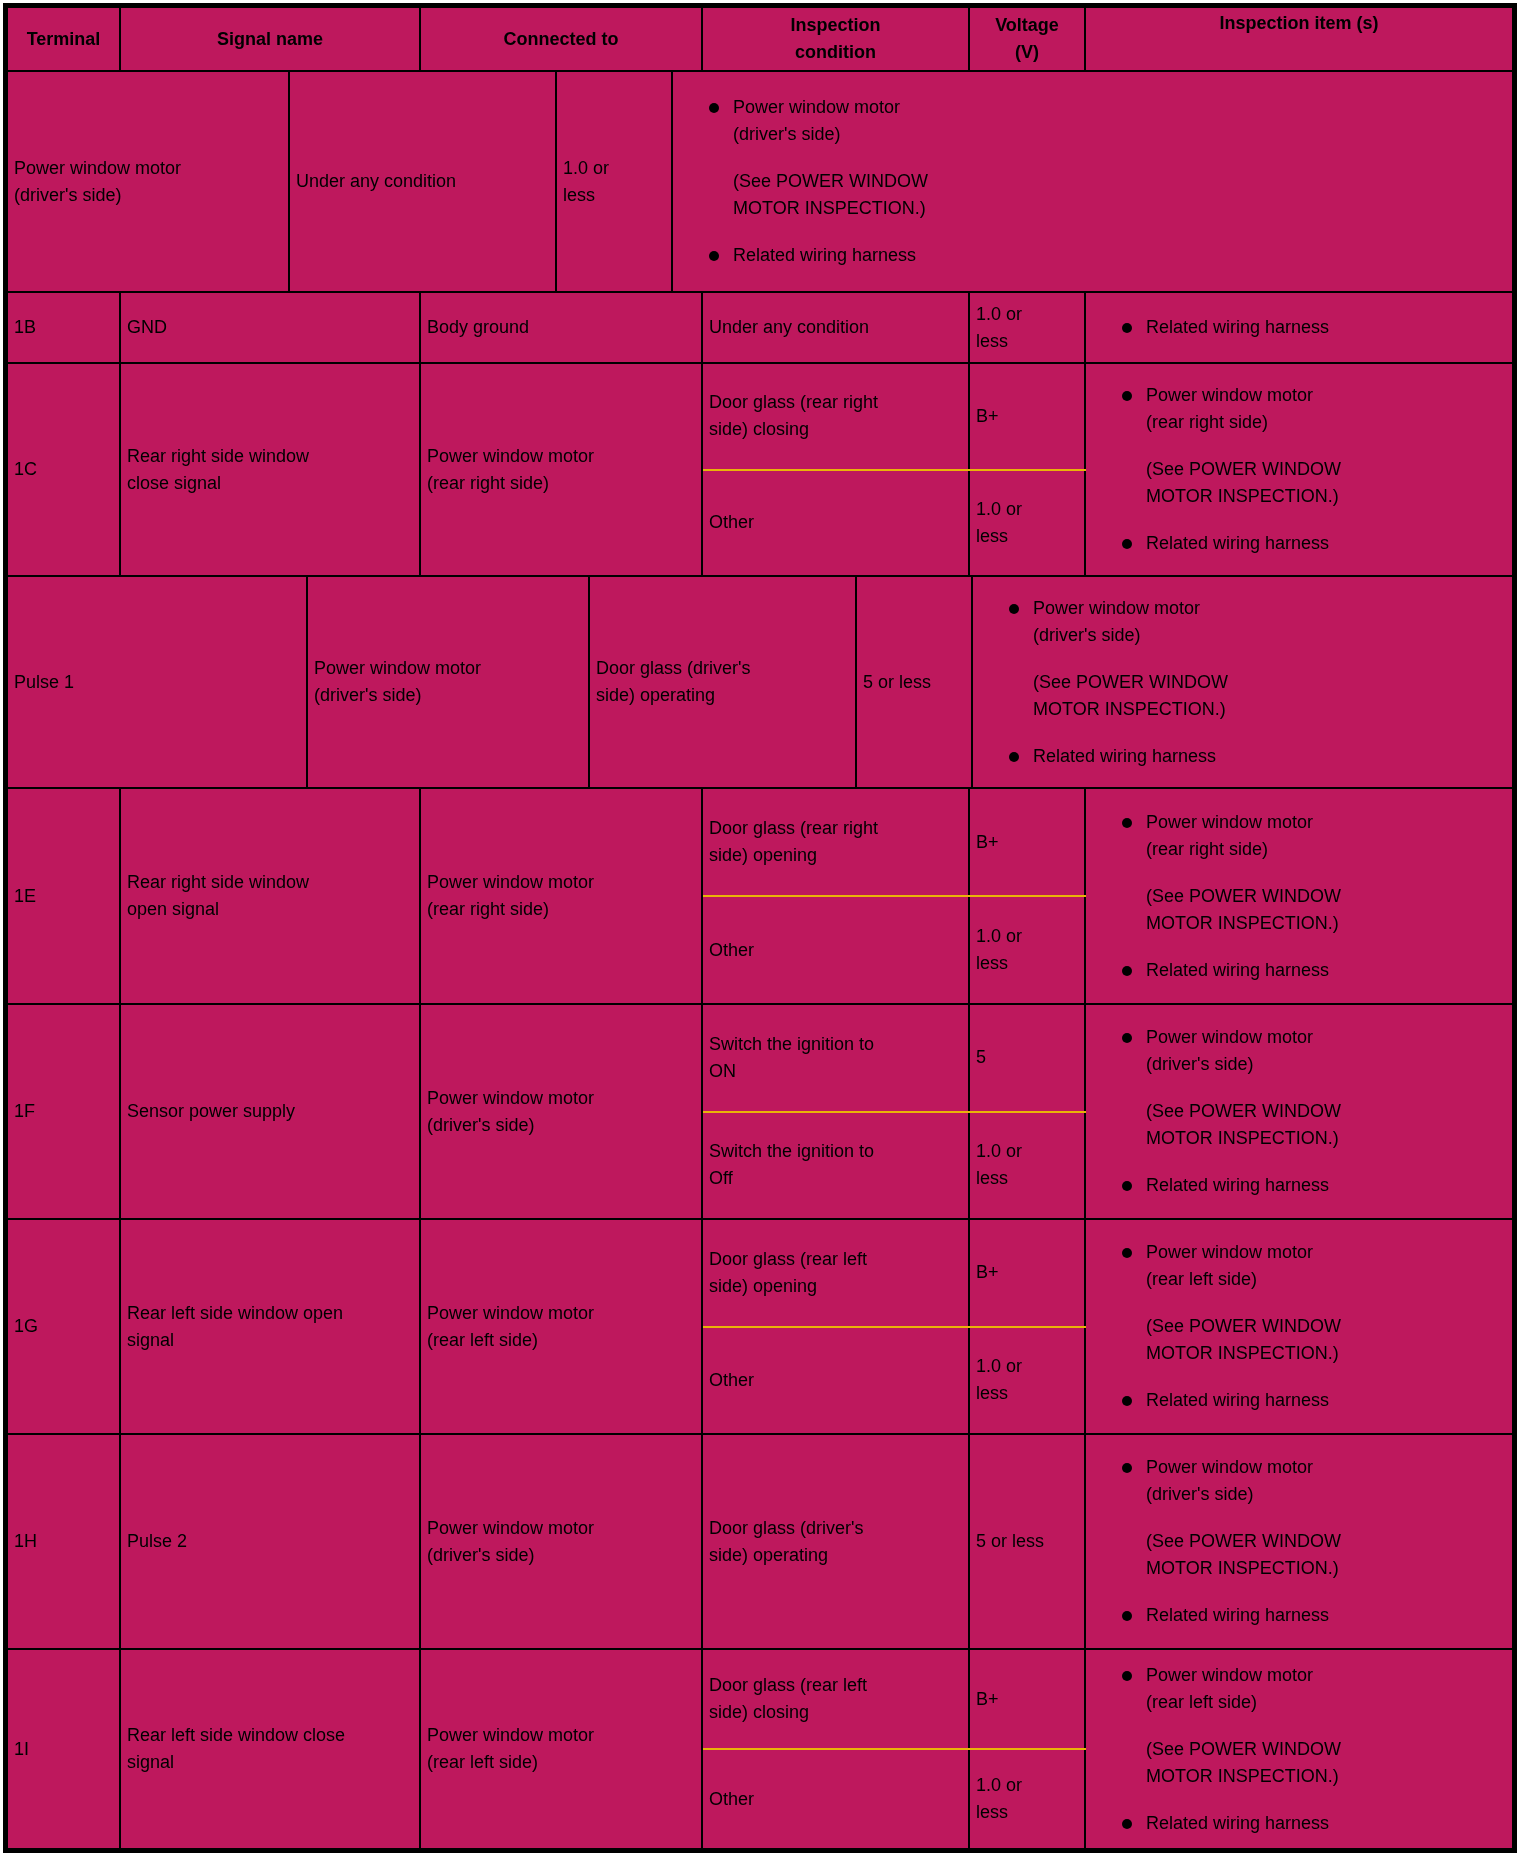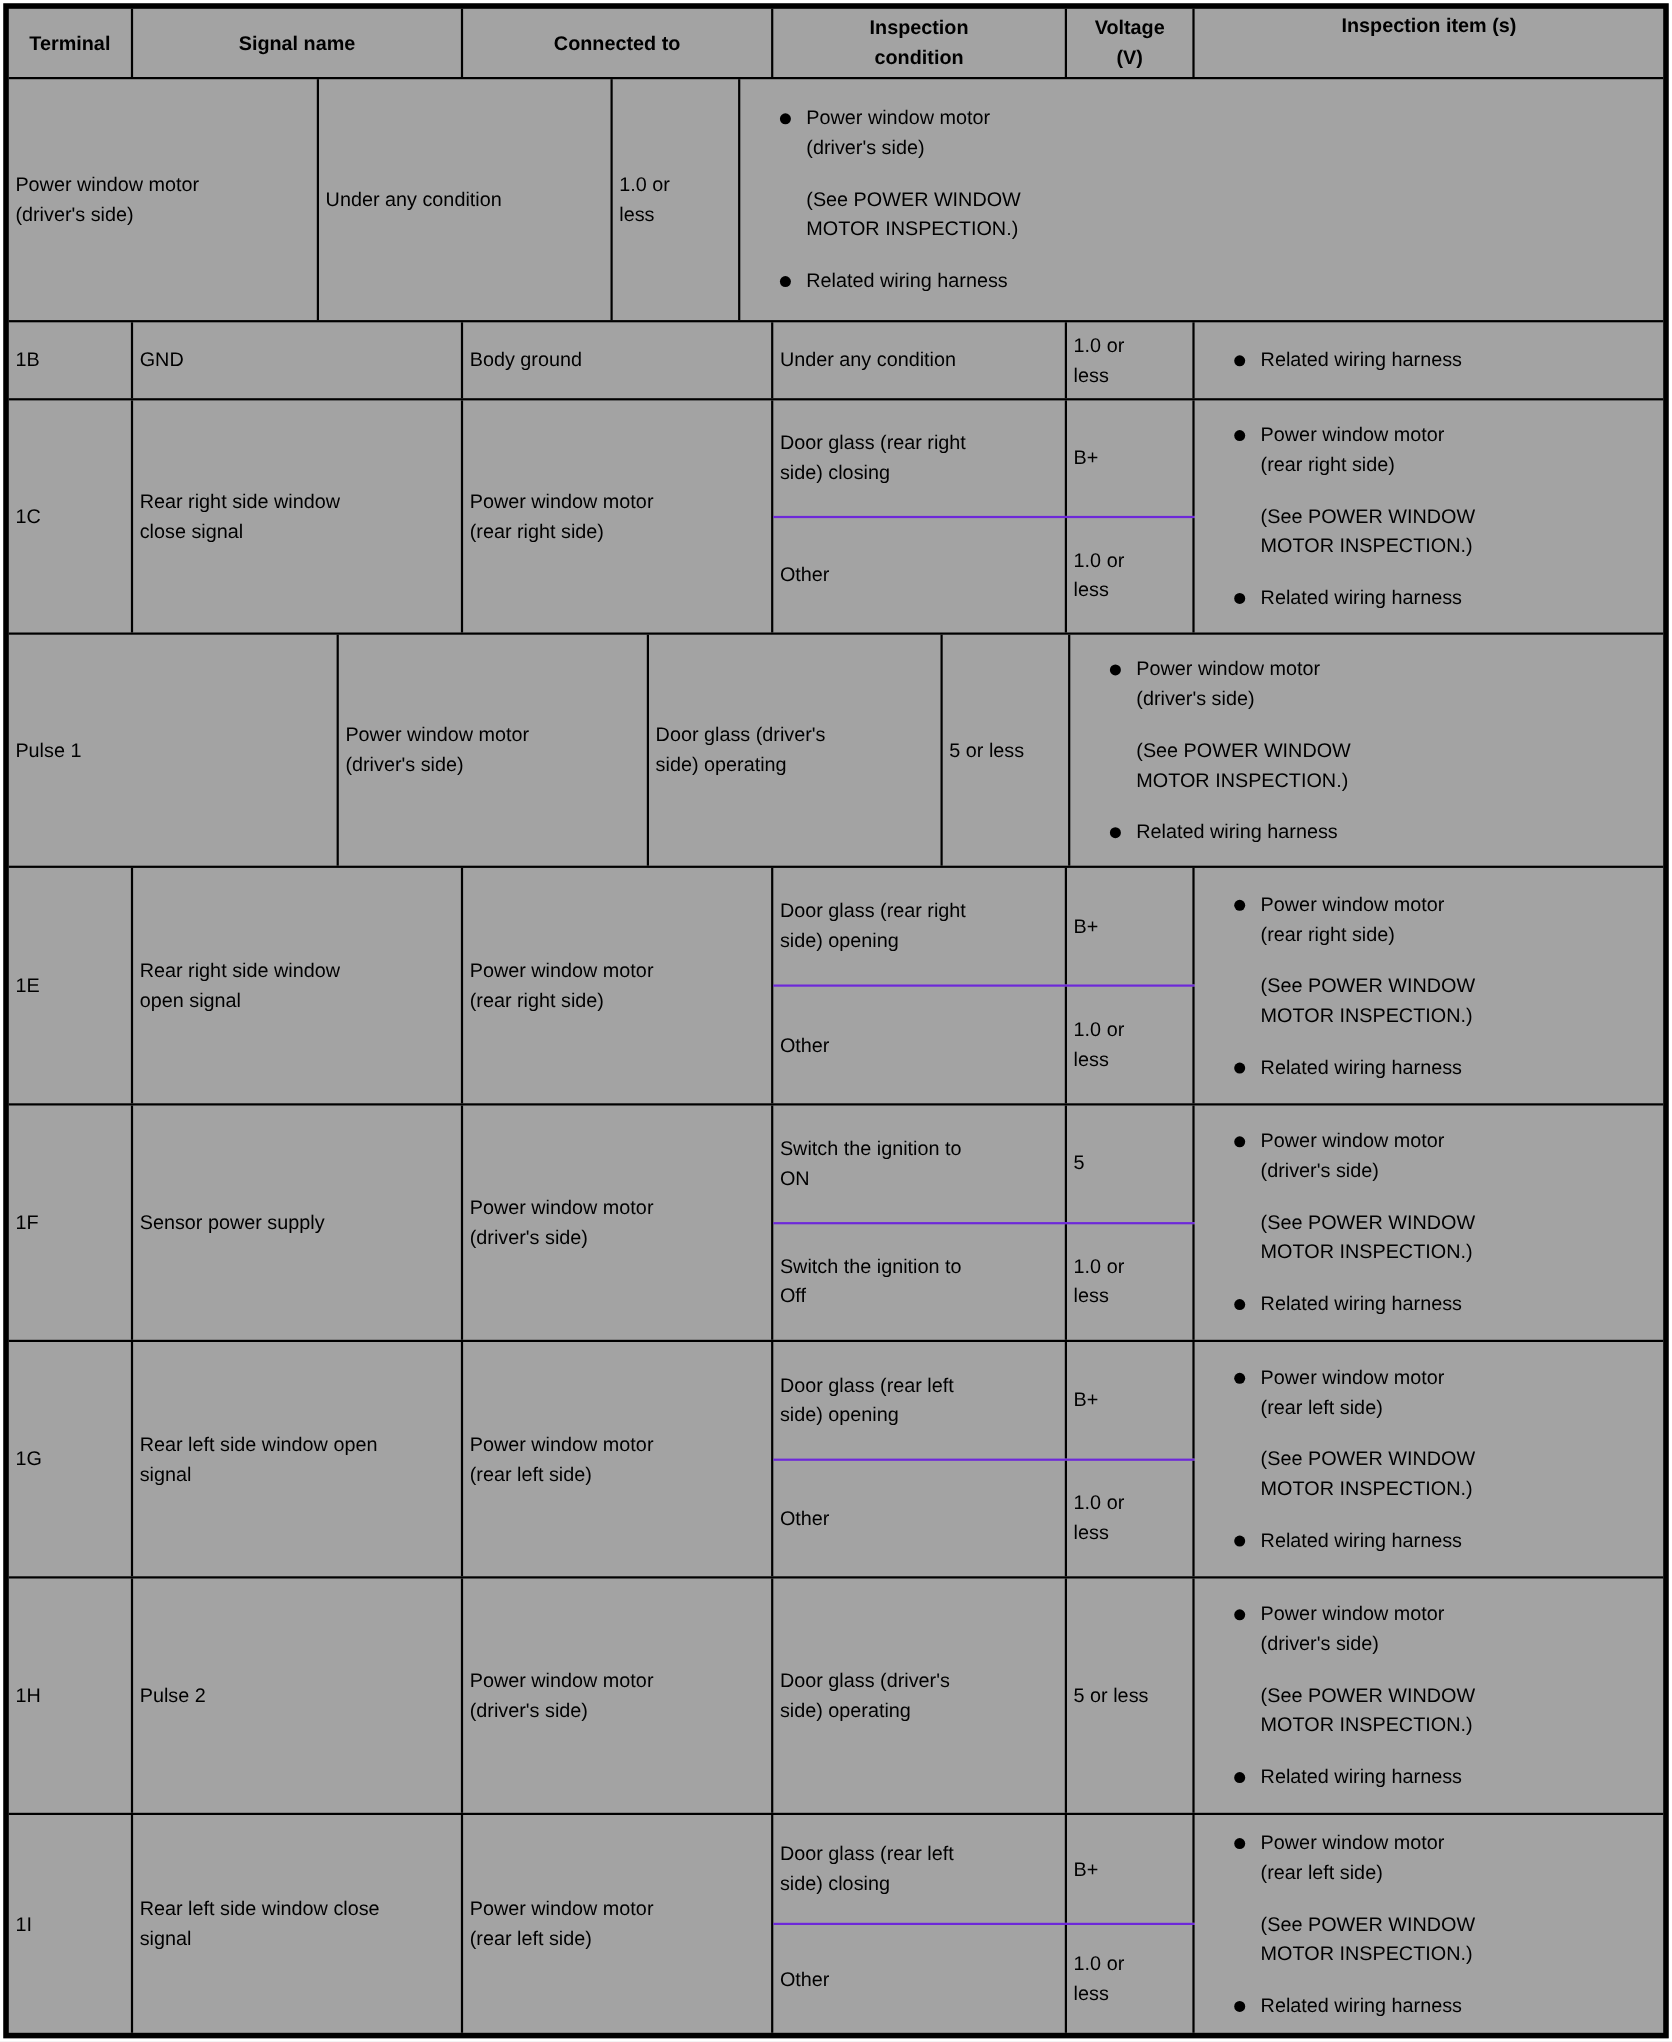--- a/index.html
+++ b/index.html
@@ -10,21 +10,21 @@
     font-family:"Liberation Sans","DejaVu Sans",sans-serif;
     color:#000;
     overflow:hidden;
   }
   .table{
     position:absolute;left:3px;top:3px;
     width:1514px;height:1850px;
     border:5px solid #000;
     box-sizing:border-box;
     display:flex;flex-direction:column;
-    background:#a3a3a3;
+    background:#be185d;
   }
   .row{
     display:flex;
     flex:none;
     box-sizing:border-box;
   }
   .row + .row{border-top:2px solid #000;}
   .cell{
     box-sizing:border-box;
     border-right:2px solid #000;
@@ -41,21 +41,21 @@
   .c-connected{width:282px;}
   .c-cond{width:267px;}
   .c-volt{width:116px;}
   .inspection{flex:1;border-right:none;border-radius:19px;}
   .cond-stack{
     box-sizing:border-box;
     width:383px;flex:none;
     display:flex;flex-direction:column;
   }
   .sub{display:flex;flex:1;box-sizing:border-box;}
-  .sub + .sub{border-top:2px solid #6d28d9;}
+  .sub + .sub{border-top:2px solid #eab308;}
   .sub .cell{height:100%;}
   .header{height:62px;}
   .header .cell{
     justify-content:center;
     text-align:center;
     font-weight:bold;
     padding:2px 2px;
   }
   .inspection{
     flex-direction:column;

